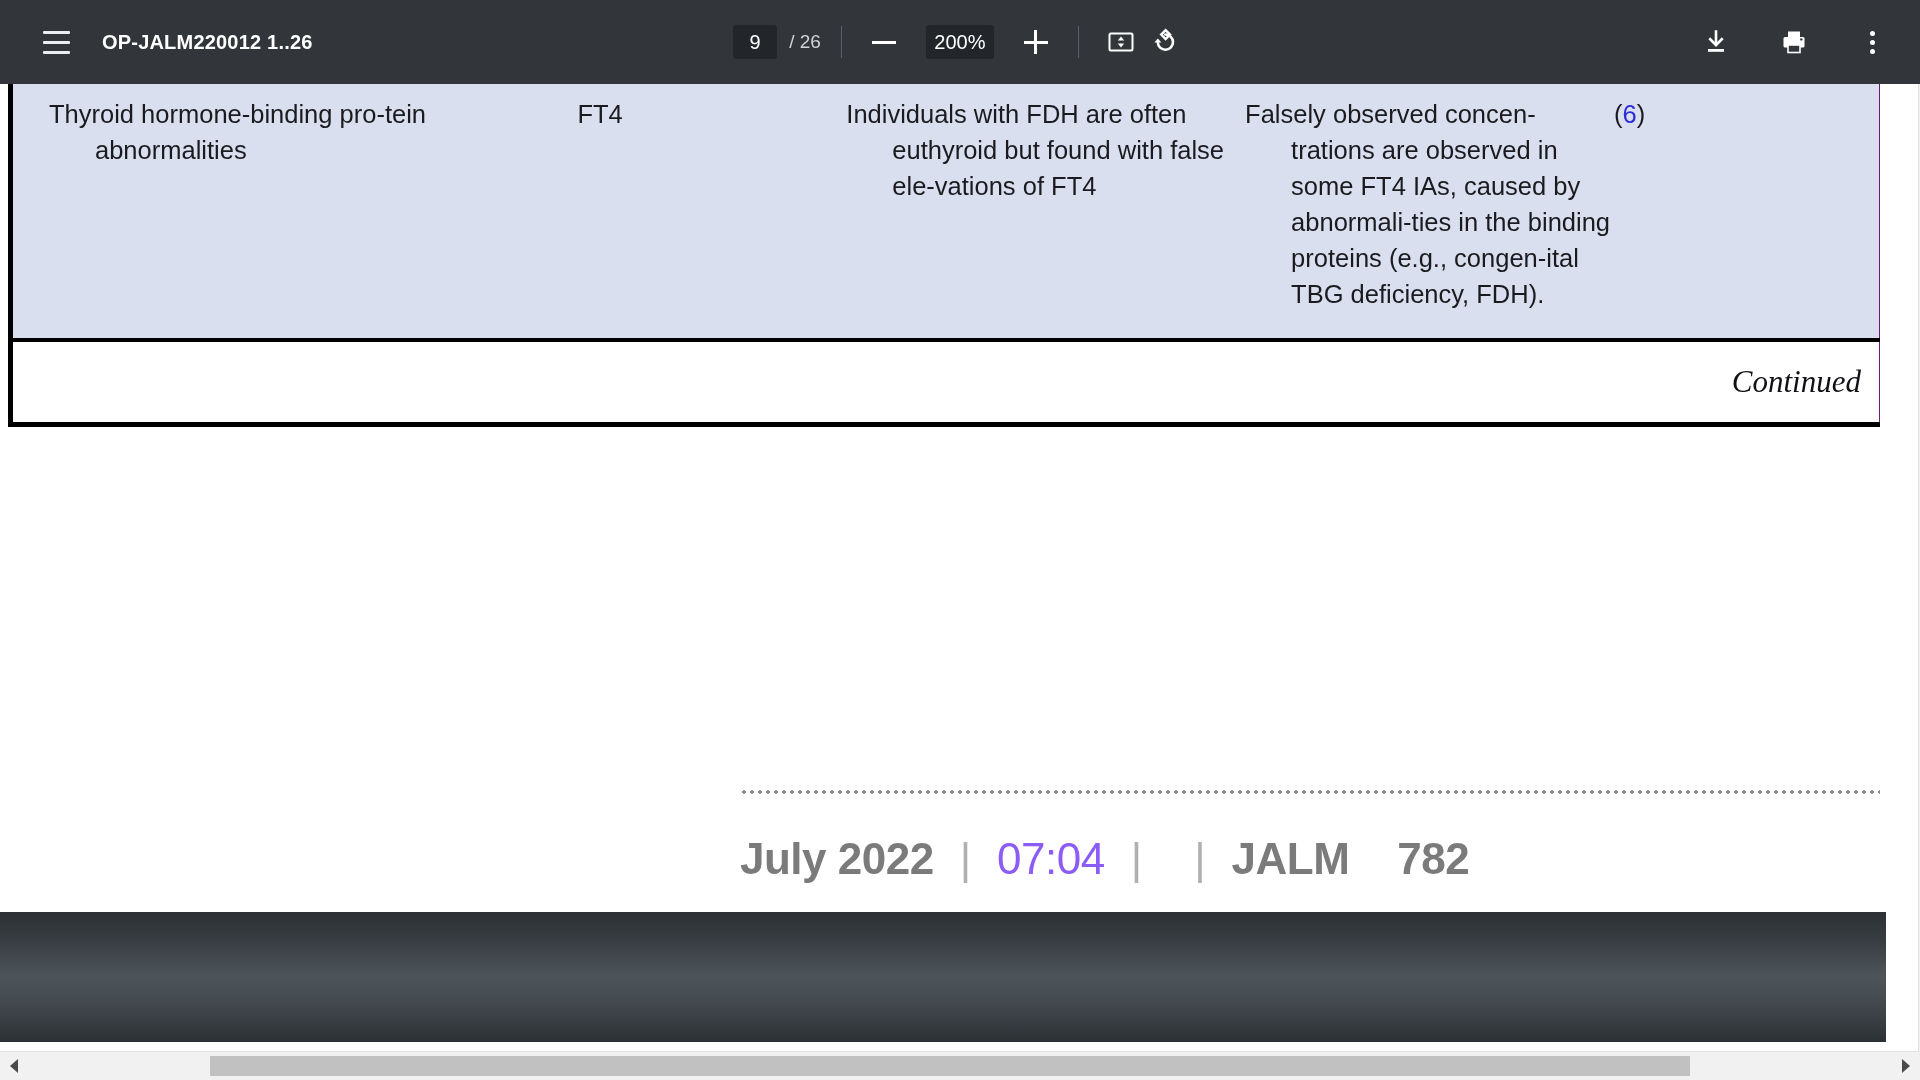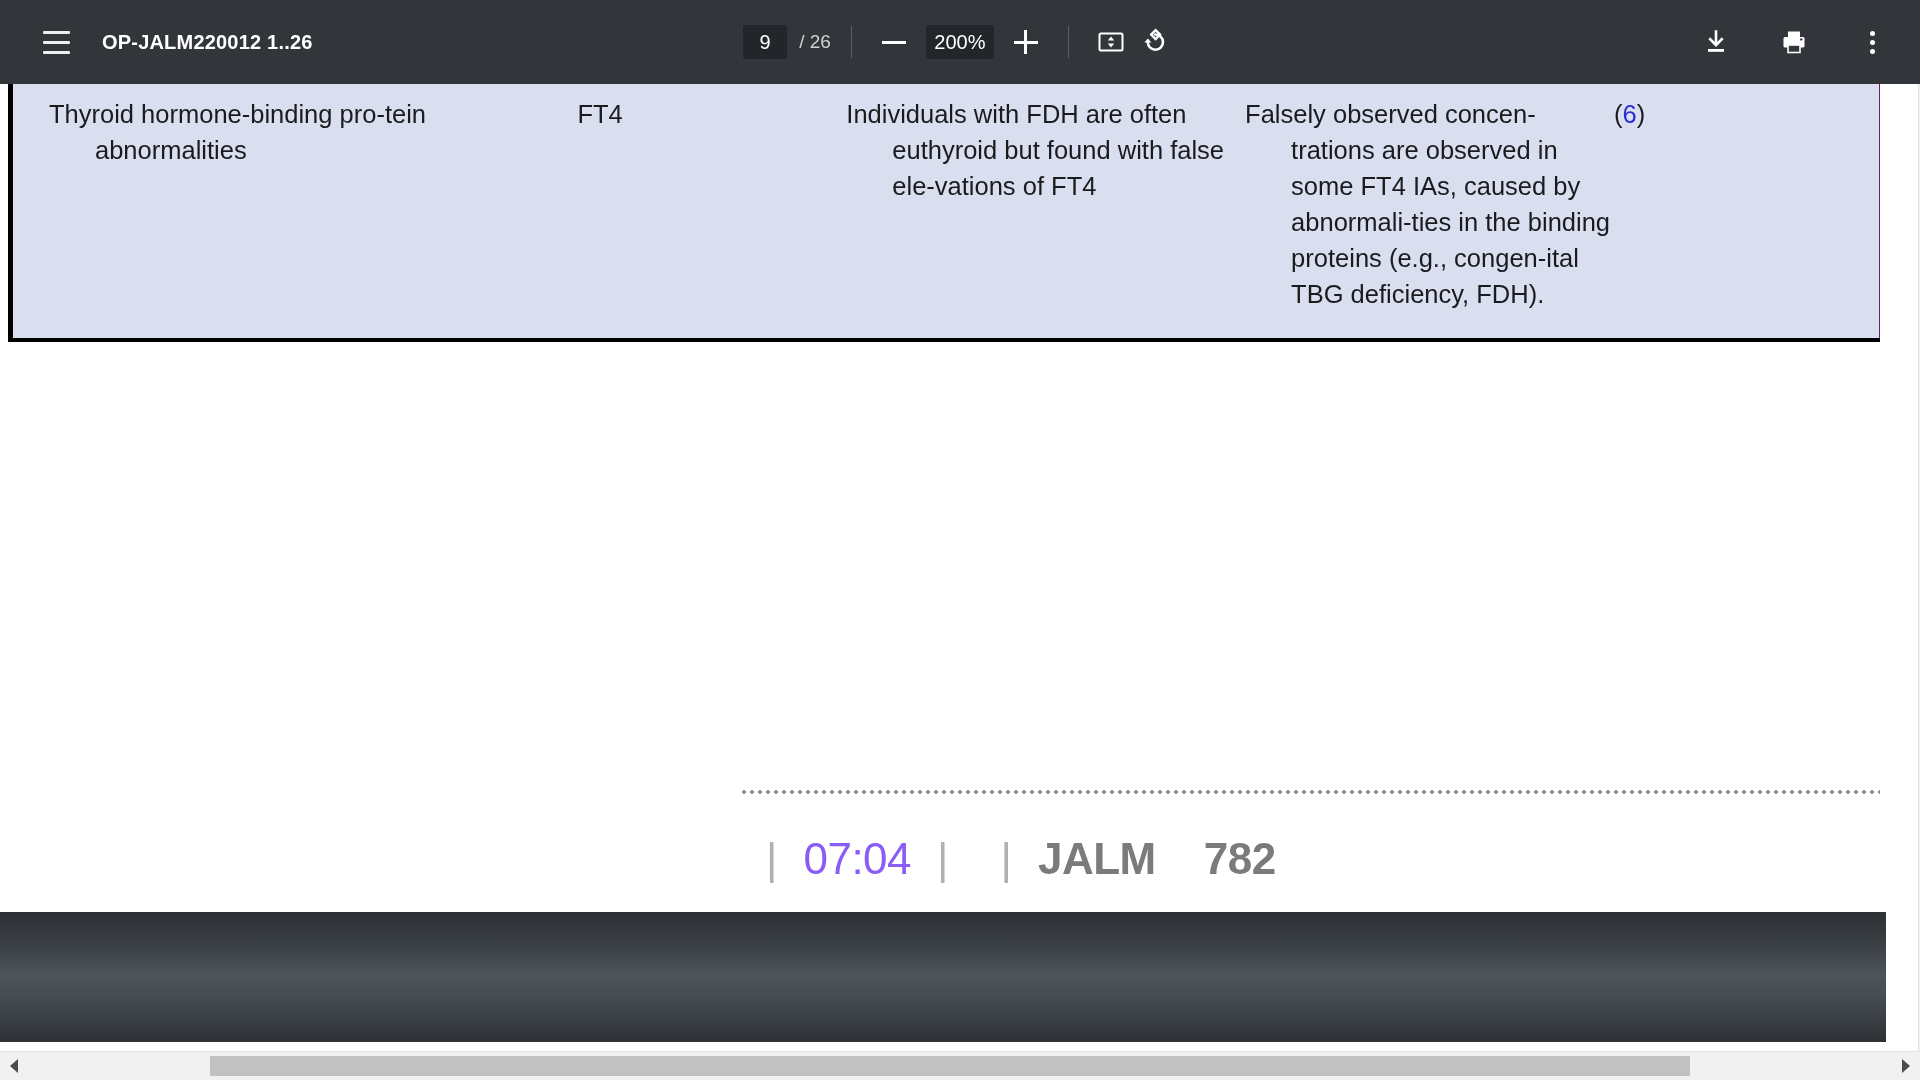--- a/index.html
+++ b/index.html
@@ -110,21 +110,21 @@
   .zoom-val {
     min-width: 68px;
     height: 34px;
     background: #22262a;
     border-radius: 3px;
     color: #ffffff;
     font-size: 20px;
     display: flex;
     align-items: center;
     justify-content: center;
-    margin: 0 10px;
+    margin: 0 20px;
     text-align: right;
   }
   .icon-minus {
     width: 24px; height: 3px;
     background: #ffffff;
     display: block;
   }
   .icon-plus {
     position: relative;
     width: 24px; height: 24px;
@@ -446,26 +446,32 @@
           <td class="c3">
             <span class="cell-txt">Individuals with FDH are often euthyroid but found with false ele-vations of FT4</span>
           </td>
           <td class="c4">
             <span class="cell-txt">Falsely observed concen-trations are observed in some FT4 IAs, caused by abnormali-ties in the binding proteins (e.g., congen-ital TBG deficiency, FDH).</span>
           </td>
           <td class="c5">
             <span class="ref-cite"><span>(</span><b>6</b><span>)</span></span>
           </td>
         </tr>
+        <tr class="row-continued">
+          <td colspan="5">
+            <span class="continued-txt">Continued</span>
+          </td>
+        </tr>
       </tbody>
         </table>
 
       <div class="footer-rule"></div>
 
       <div class="footer-line">
+        <span class="fi strong">July 2022</span>
         <span class="fsep">|</span>
         <span class="fi light">07:04</span>
         <span class="fsep">|</span>
         <span class="fsep">|</span>
         <span class="fi strong">JALM</span>
         <span class="fgap"></span>
         <span class="fi strong">782</span>
       </div>
     </div>
 

